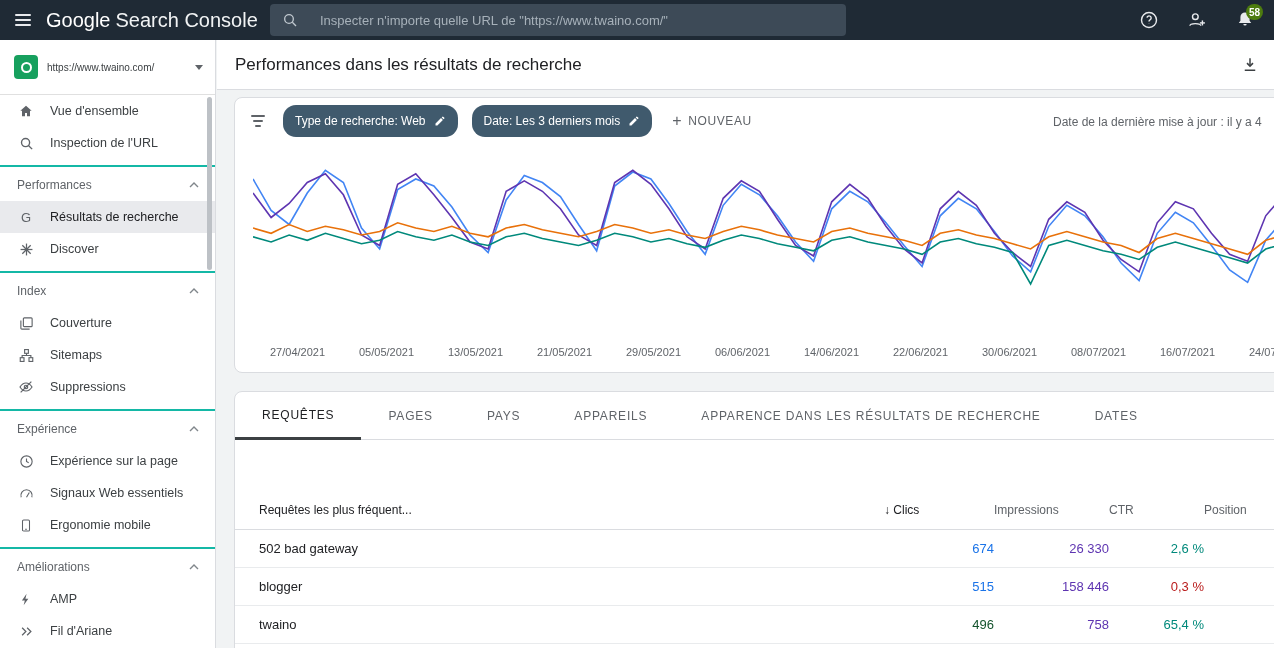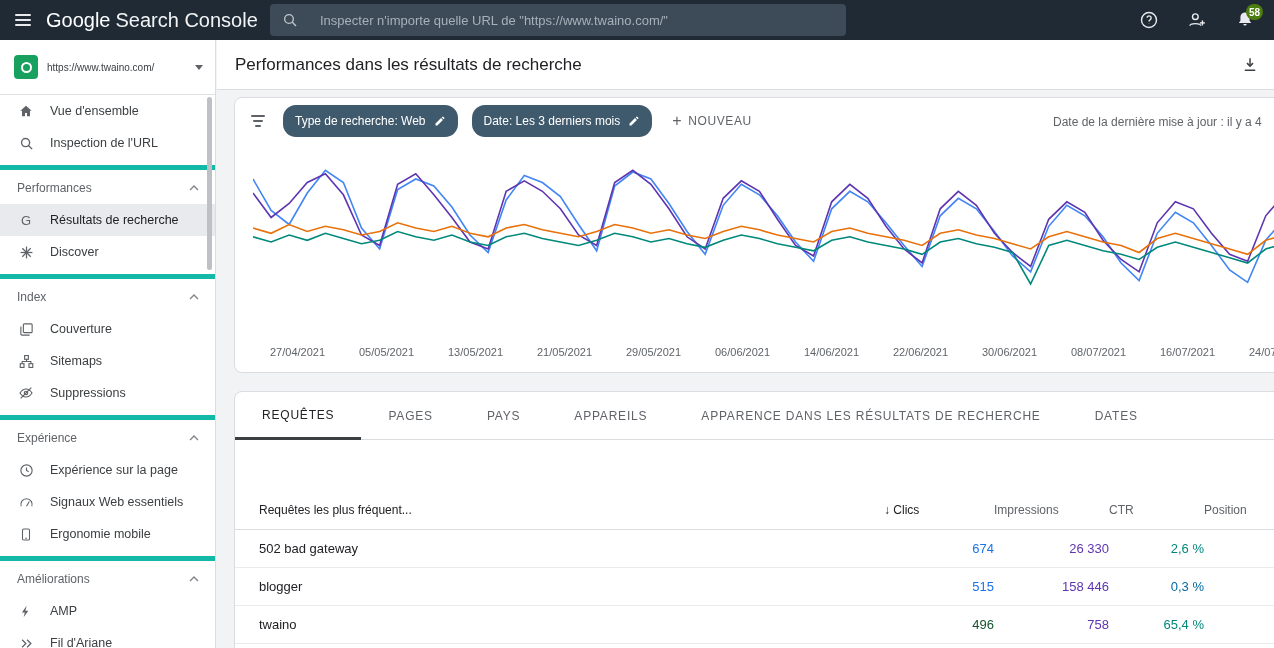--- a/index.html
+++ b/index.html
@@ -26,21 +26,21 @@
   .property { height:55px; display:flex; align-items:center; gap:9px; padding:0 12px 0 14px; border-bottom:1px solid #e0e0e0; cursor:pointer; }
   .prop-ic { width:24px; height:24px; border-radius:4px; background:#17a05e; display:flex; align-items:center; justify-content:center; flex:0 0 auto; }
   .prop-ic i { display:block; width:11px; height:11px; border:2px solid #fff; border-radius:50%; }
   .prop-url { flex:1; font-size:10px; color:#3c4043; overflow:hidden; text-overflow:ellipsis; white-space:nowrap; }
   .caret { width:0; height:0; border-left:4px solid transparent; border-right:4px solid transparent; border-top:5px solid #5f6368; flex:0 0 auto; }
 
   .nav { position:relative; }
   .nav-item { height:32px; display:flex; align-items:center; gap:15px; padding-left:17px; font-size:12.5px; color:#3c4043; cursor:pointer; white-space:nowrap; }
   .nav-item .ico { width:18px; height:18px; display:flex; align-items:center; justify-content:center; color:#5f6368; flex:0 0 auto; font-size:13px; }
   .nav-item.selected { background:#e9eaed; color:#202124; font-weight:500; }
-  .section { border-top:5px solid #14b8a6; margin-top:6px; padding-top:2px; }
+  .section { border-top:2px solid #14b8a6; margin-top:6px; padding-top:2px; }
   .sec-head { height:32px; display:flex; align-items:center; justify-content:space-between; padding:0 16px 0 17px; font-size:12px; color:#5f6368; cursor:pointer; }
   .side-thumb { position:absolute; right:3px; top:57px; width:5px; height:173px; background:#bdc1c6; border-radius:3px; }
 
   
   .main { position:absolute; top:40px; left:217px; right:0; bottom:0; background:#f1f3f4; overflow:hidden; }
   .titlebar { height:50px; background:#fff; border-bottom:1px solid #dadce0; display:flex; align-items:center; padding:0 18px; position:relative; }
   .titlebar h1 { font-size:17px; font-weight:400; color:#202124; }
   .dl-btn { position:absolute; right:12px; top:13px; width:24px; height:24px; display:flex; align-items:center; justify-content:center; cursor:pointer; }
 
   .content { padding:7px 0 0 17px; }
@@ -363,21 +363,21 @@
         <div class="query">502 bad gateway</div>
         <div class="num" style="color: rgb(26, 115, 232);">674</div>
         <div class="num" style="color: rgb(94, 53, 177);">26 330</div>
         <div class="num" style="color: rgb(0, 137, 123);">2,6 %</div>
         <div class="num"></div>
       </div>
       <div class="tgrid trow">
         <div class="query">blogger</div>
         <div class="num" style="color: rgb(26, 115, 232);">515</div>
         <div class="num" style="color: rgb(94, 53, 177);">158 446</div>
-        <div class="num" style="color: #0369a1;">0,3 %</div>
+        <div class="num" style="color: #b91c1c;">0,3 %</div>
         <div class="num"></div>
       </div>
       <div class="tgrid trow">
         <div class="query">twaino</div>
         <div class="num" style="color: #14532d;">496</div>
         <div class="num" style="color: rgb(94, 53, 177);">758</div>
         <div class="num" style="color: rgb(0, 137, 123);">65,4 %</div>
         <div class="num"></div>
       </div>
     </section>

